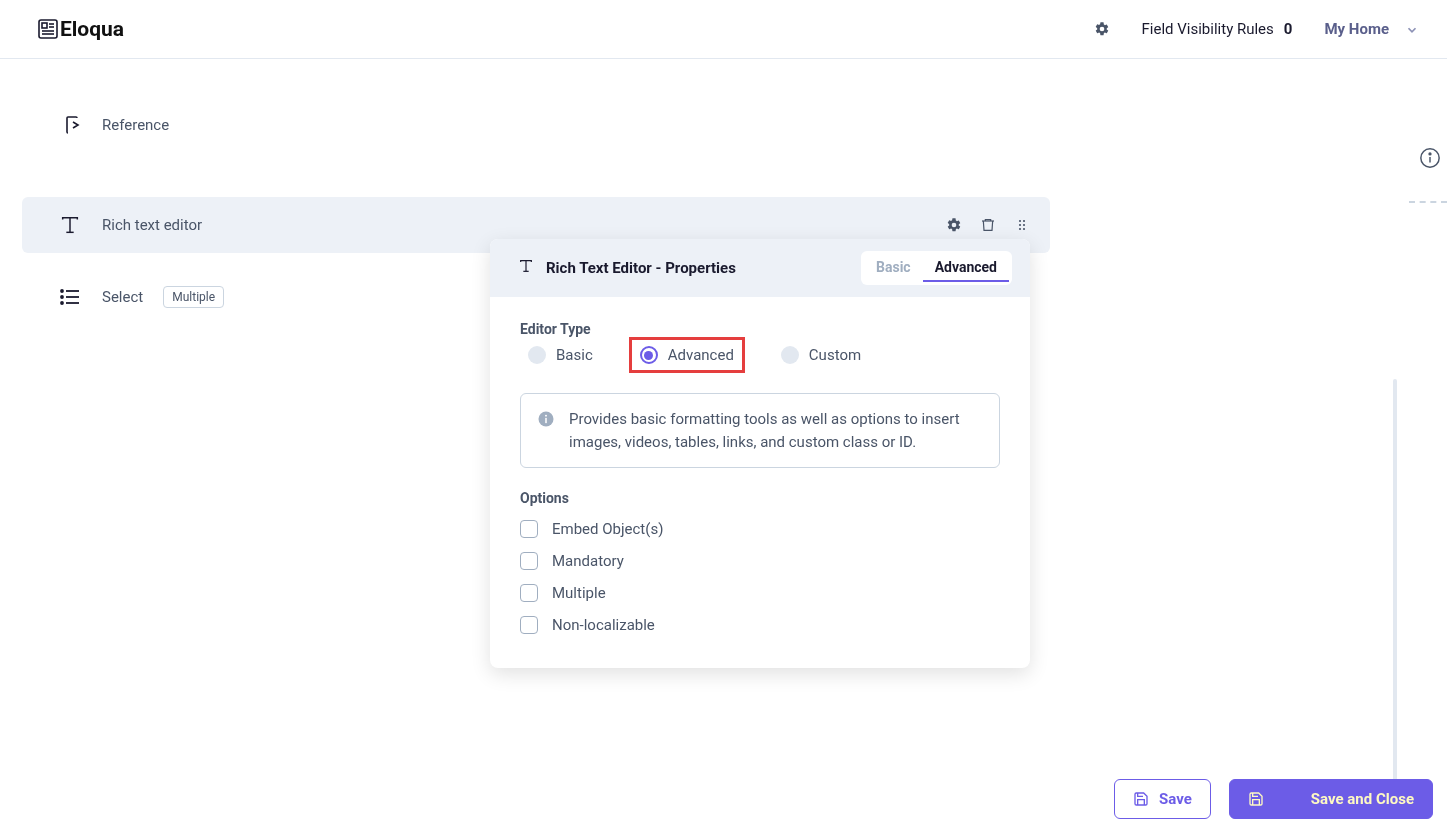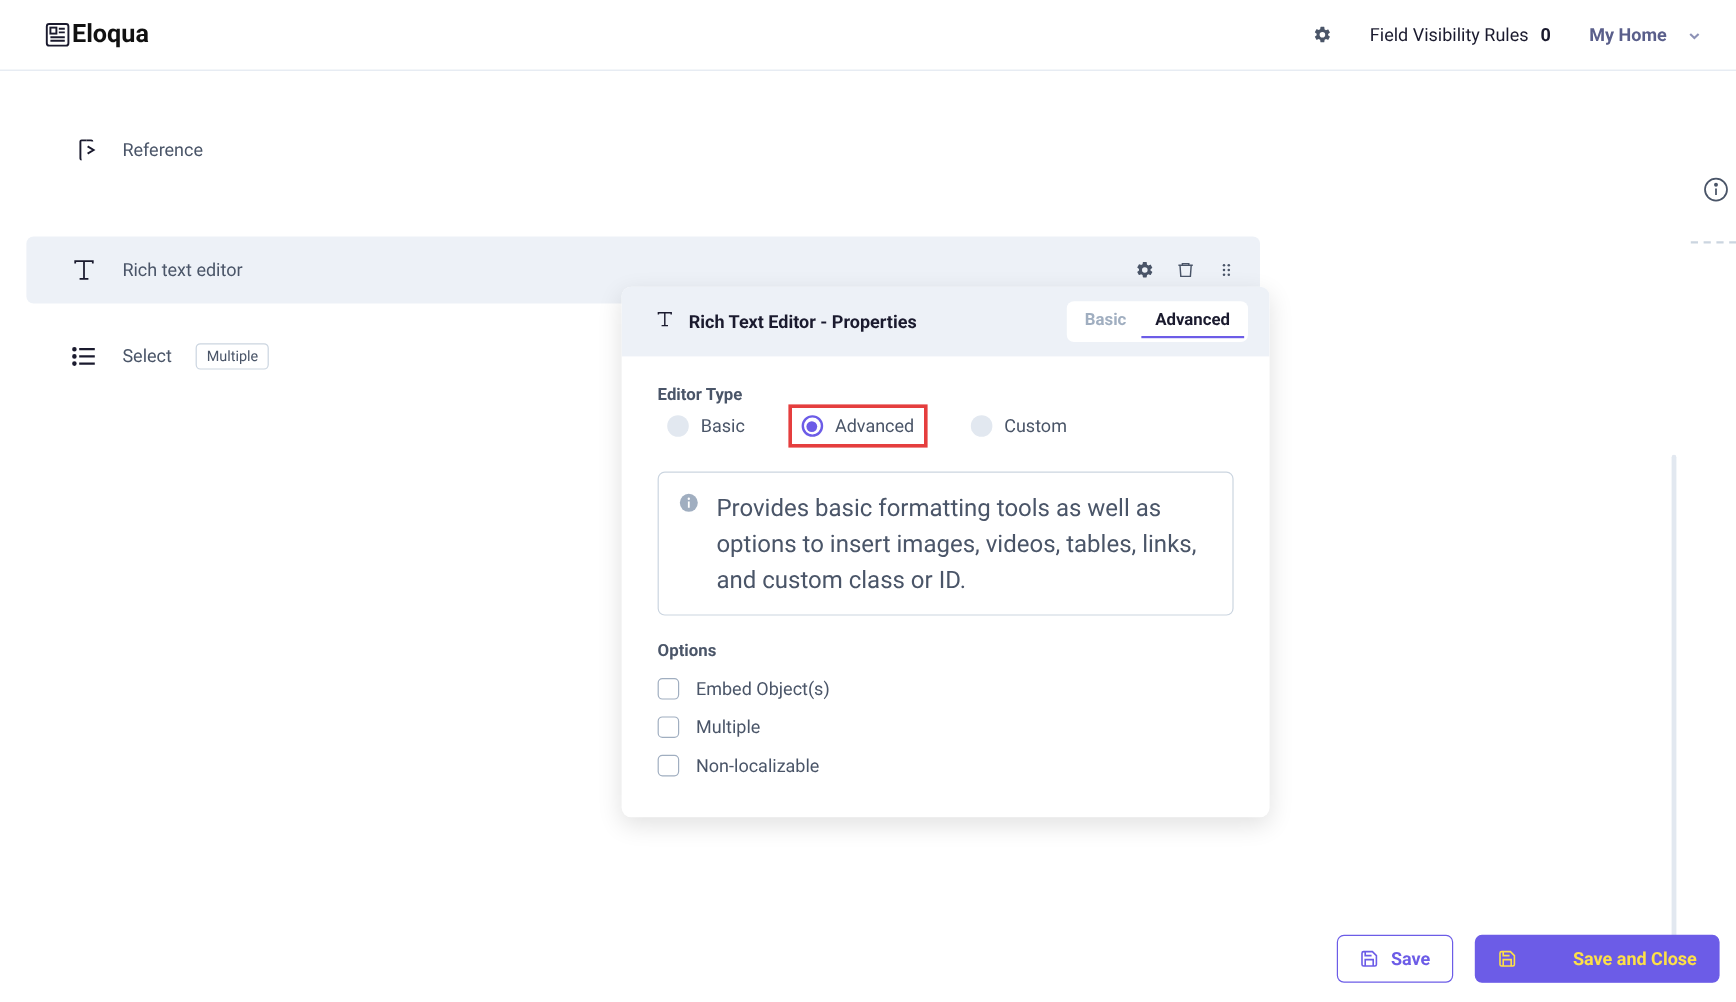--- a/index.html
+++ b/index.html
@@ -77,21 +77,21 @@
     border: 1px solid #cbd5e0;
     color: var(--text-med);
     font-size: 12px;
     padding: 3px 8px;
     border-radius: 4px;
   }
 
   
   .panel {
     position: absolute;
-    left: 518px;
+    left: 490px;
     top: 180px;
     width: 540px;
     background: #fff;
     border-radius: 8px;
     box-shadow: 0 6px 20px rgba(0,0,0,0.12);
     overflow: hidden;
   }
   .panel-header {
     display: flex;
     align-items: center;
@@ -145,21 +145,21 @@
     border-radius: 6px;
     padding: 14px 16px;
     display: flex;
     gap: 14px;
     margin-bottom: 22px;
   }
   .info-icon {
     width: 18px; height: 18px; flex: 0 0 18px; color: var(--text-light);
     margin-top: 2px;
   }
-  .info-text { font-size: 20px; color: var(--text-med); line-height: 1.5; }
+  .info-text { font-size: 15px; color: var(--text-med); line-height: 1.5; }
   .checklist .section-label { margin-bottom: 14px; }
   .check-item { display: flex; align-items: flex-start; gap: 14px; margin-bottom: 14px; cursor: pointer; }
   .checkbox {
     width: 18px; height: 18px; border: 1.5px solid #a0aec0; border-radius: 4px;
   }
   .check-text { font-size: 15px; color: var(--text-med); }
   .helper-text { font-size: 13px; color: var(--text-muted); line-height: 1.45; margin-top: 2px; }
 
   
   .info-btn-right {
@@ -200,21 +200,21 @@
     align-items: center;
     gap: 10px;
     font-size: 15px;
     font-weight: 700;
     padding: 10px 18px;
     border-radius: 6px;
     cursor: pointer;
     border: 1.5px solid var(--accent);
   }
   .btn-secondary { background: #fff; color: var(--accent); }
-  .btn-primary { background: var(--accent); color: #fde047; gap: 47px; }
+  .btn-primary { background: var(--accent); color: #fef9c3; gap: 47px; }
   .btn .save-icon { width: 16px; height: 16px; }
 </style>
 </head>
 <body>
 
 <div class="header">
   <div class="header-left">
     <span class="row-icon">
       <svg viewBox="0 0 24 24" width="24" height="24" fill="none" stroke="currentColor" stroke-width="1.6">
         <rect x="3" y="3" width="18" height="18" rx="2"></rect>
@@ -375,20 +375,24 @@
       </div>
 
       <div class="checklist">
         <div class="section-label">Options</div>
         <div class="check-item">
           <span class="checkbox"></span>
           <span class="check-text">Embed Object(s)</span>
         </div>
         <div class="check-item">
           <span class="checkbox"></span>
+          <span class="check-text">Mandatory</span>
+        </div>
+        <div class="check-item">
+          <span class="checkbox"></span>
           <span class="check-text">Multiple</span>
         </div>
         <div class="check-item">
           <span class="checkbox"></span>
           <span class="check-text">Non-localizable</span>
         </div>
       </div>
     </div>
   </div>
 

